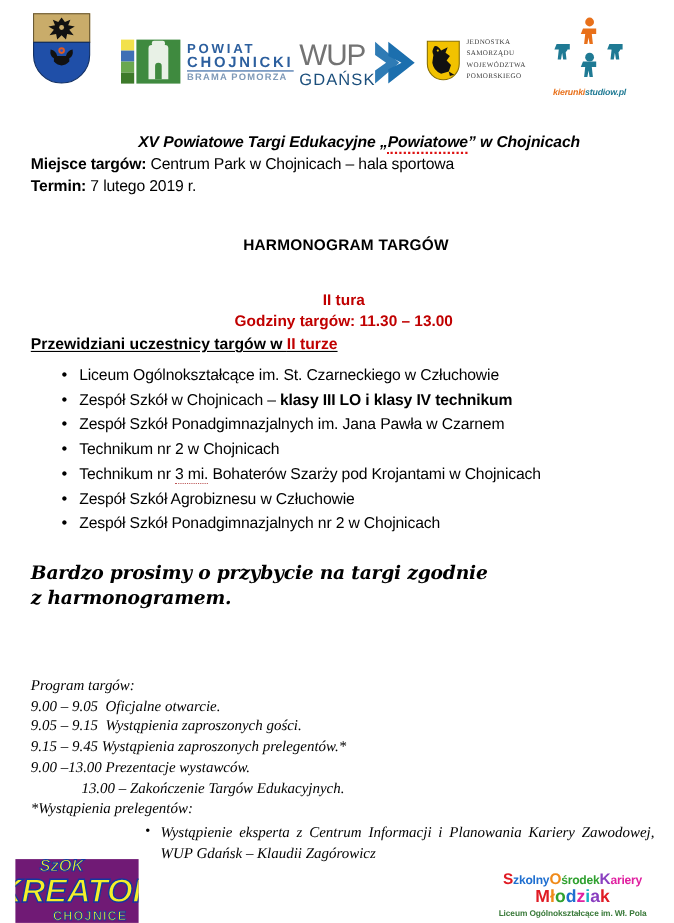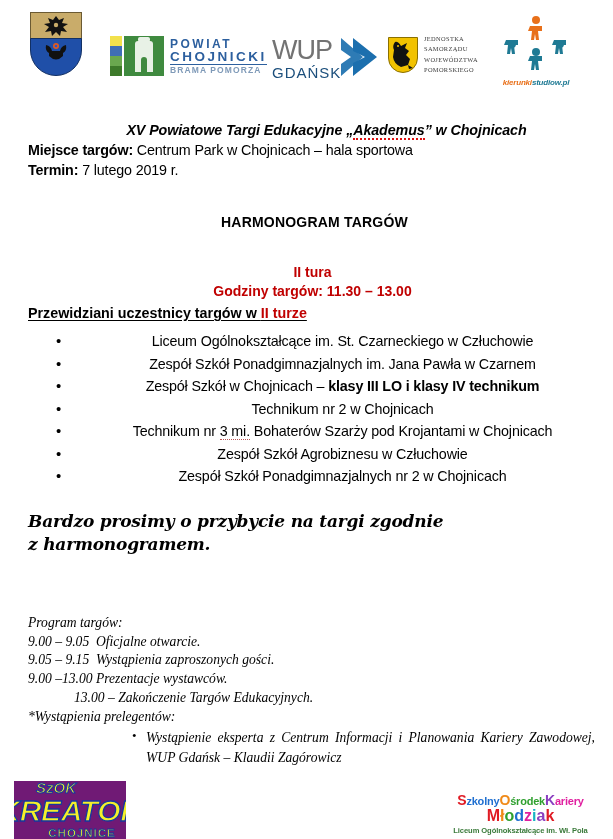--- a/index.html
+++ b/index.html
@@ -234,21 +234,20 @@
     margin: 6px 0 0 28px;
     text-decoration: underline;
     text-underline-offset: 2px;
     display: inline-block;
   }
 
   ul.schools {
     list-style: none;
     margin: 8px 0 0 0;
     padding: 0;
-    text-align: center;
   }
   ul.schools li {
     font-family: "Liberation Sans", sans-serif;
     font-size: 14.3px;
     margin: 0 0 0 56px;
     padding: 0 0 0 16px;
     position: relative;
     line-height: 1.58;
     letter-spacing: -0.15px;
   }
@@ -470,54 +469,55 @@
             <path d="M32 44 h12 v5 h-4 l1 9 h-3 l-1-6 -1 6 h-3 l1-9 h-4 z" transform="translate(0,-2)"></path>
           </g>
         </svg>
         <div class="kier-txt"><span class="o">kierunki</span><span class="t">studiow.pl</span></div>
       </div>
     </div>
   </div>
 
   <div class="body-area">
 
-    <div class="title-main"><span>XV Powiatowe Targi Edukacyjne  „</span><span class="sp-err">Akademus</span><span>”  w Chojnicach</span></div>
+    <div class="title-main"><span>XV Powiatowe Targi Edukacyjne  „</span><span class="sp-err">Powiatowe</span><span>”  w Chojnicach</span></div>
 
     <div class="line-bold"><b>Miejsce targów:</b><span> Centrum Park w Chojnicach – hala sportowa</span></div>
 
     <div class="line-bold"><b>Termin:</b><span> 7 lutego 2019 r.</span></div>
 
     <h2 class="harmonogram">HARMONOGRAM TARGÓW</h2>
 
     <div class="tura red">II tura</div>
     <div class="godziny red">Godziny targów: 11.30 – 13.00</div>
 
     <div style="margin-left:28px;">
       <span class="uczestnicy" style="margin-left:0;"><span>Przewidziani uczestnicy targów w </span><span class="red">II turze</span></span>
     </div>
 
     <ul class="schools">
       <li><span>Liceum Ogólnokształcące im. St. Czarneckiego w Człuchowie</span></li>
+      <li><span>Zespół Szkół w Chojnicach – </span><b>klasy III LO i klasy IV technikum</b></li>
       <li><span>Zespół Szkół Ponadgimnazjalnych im. Jana Pawła w Czarnem</span></li>
-      <li><span>Zespół Szkół w Chojnicach – </span><b>klasy III LO i klasy IV technikum</b></li>
       <li><span>Technikum nr 2 w Chojnicach</span></li>
       <li><span>Technikum nr <span class="gram-err">3 mi.</span> Bohaterów Szarży pod Krojantami w Chojnicach</span></li>
       <li><span>Zespół Szkół Agrobiznesu w Człuchowie</span></li>
       <li><span>Zespół Szkół Ponadgimnazjalnych nr 2 w Chojnicach</span></li>
     </ul>
 
     <div class="prosimy">
       <div>Bardzo prosimy o przybycie na targi zgodnie</div>
       <div>z harmonogramem.</div>
     </div>
 
     <div class="program">
       <div class="row">Program targów:</div>
       <div class="row">9.00 – 9.05  Oficjalne otwarcie.</div>
       <div class="row">9.05 – 9.15  Wystąpienia zaproszonych gości.</div>
+      <div class="row">9.15 – 9.45 Wystąpienia zaproszonych prelegentów.*</div>
       <div class="row">9.00 –13.00 Prezentacje wystawców.</div>
       <div class="row indent">13.00 – Zakończenie Targów Edukacyjnych.</div>
       <div class="row">*Wystąpienia prelegentów:</div>
       <ul class="prelegenci">
         <li>Wystąpienie eksperta z Centrum Informacji i Planowania Kariery Zawodowej, WUP Gdańsk – Klaudii Zagórowicz</li>
       </ul>
     </div>
 
   </div>
 

